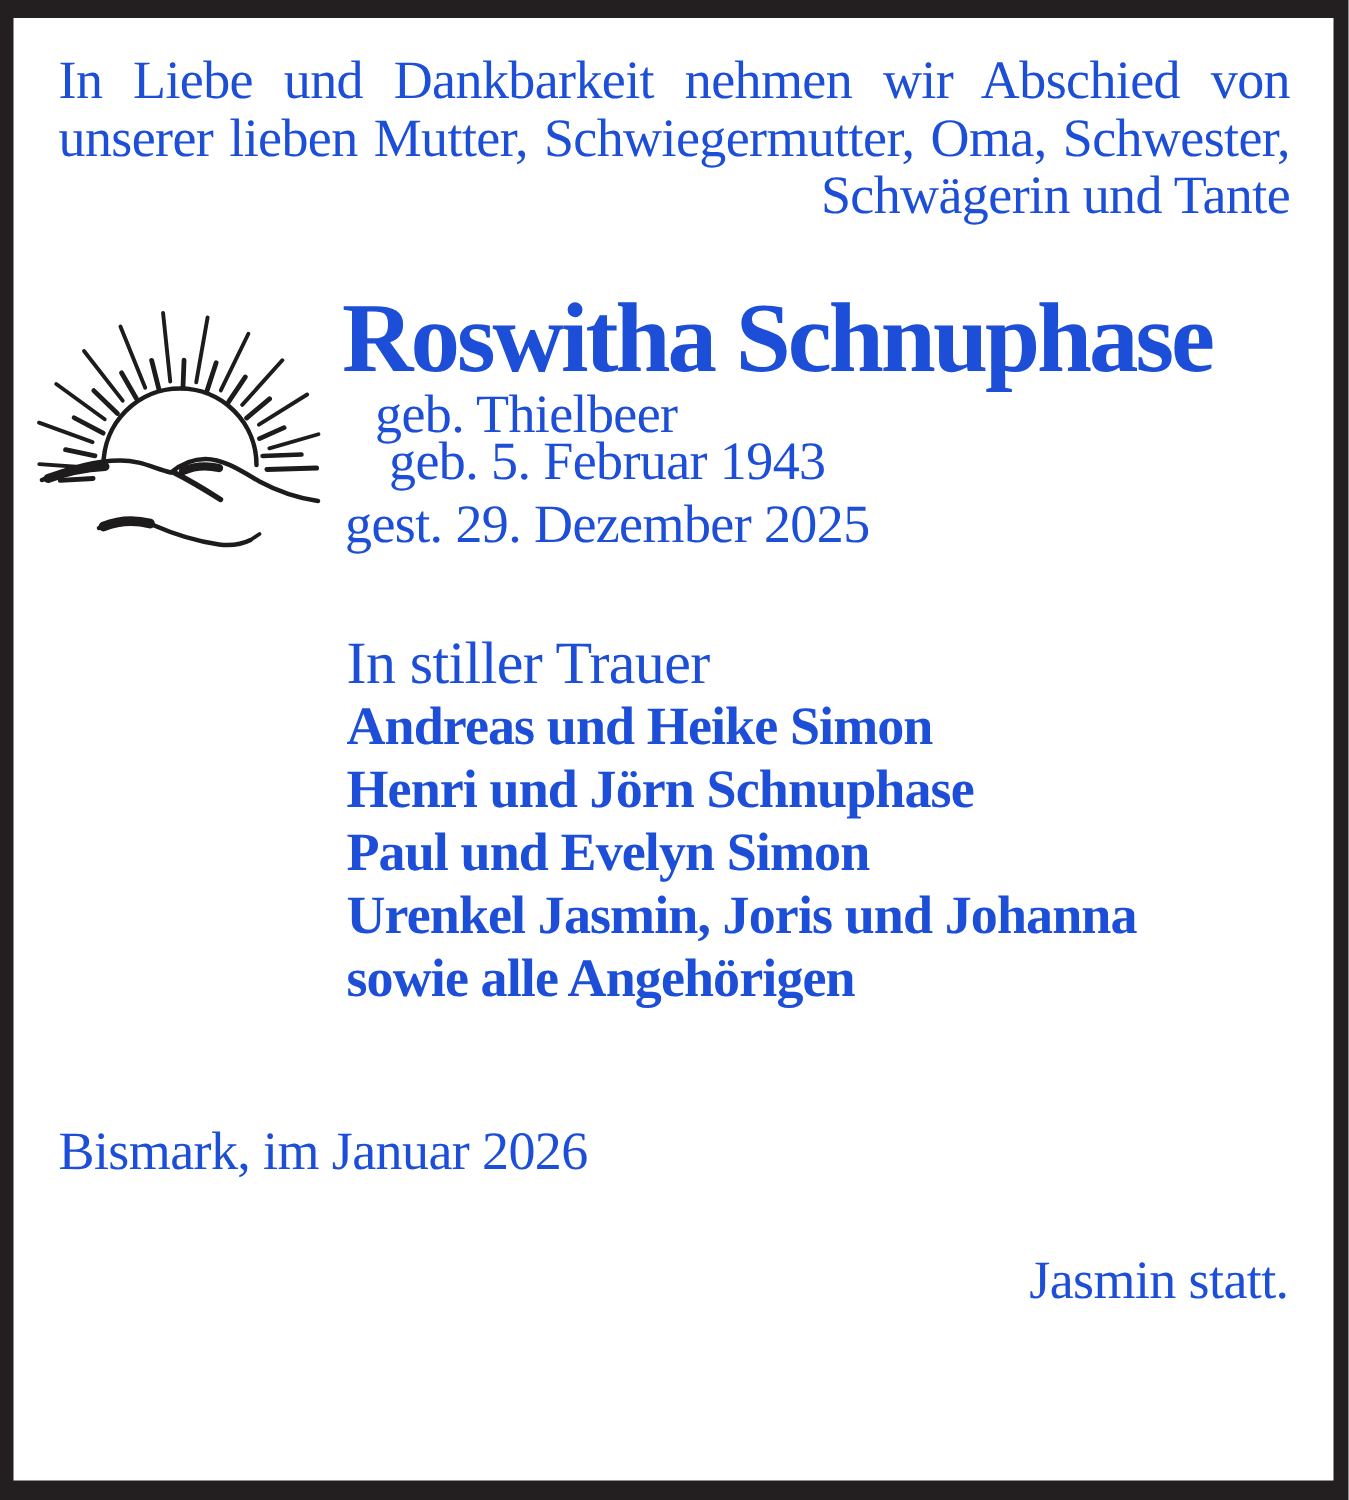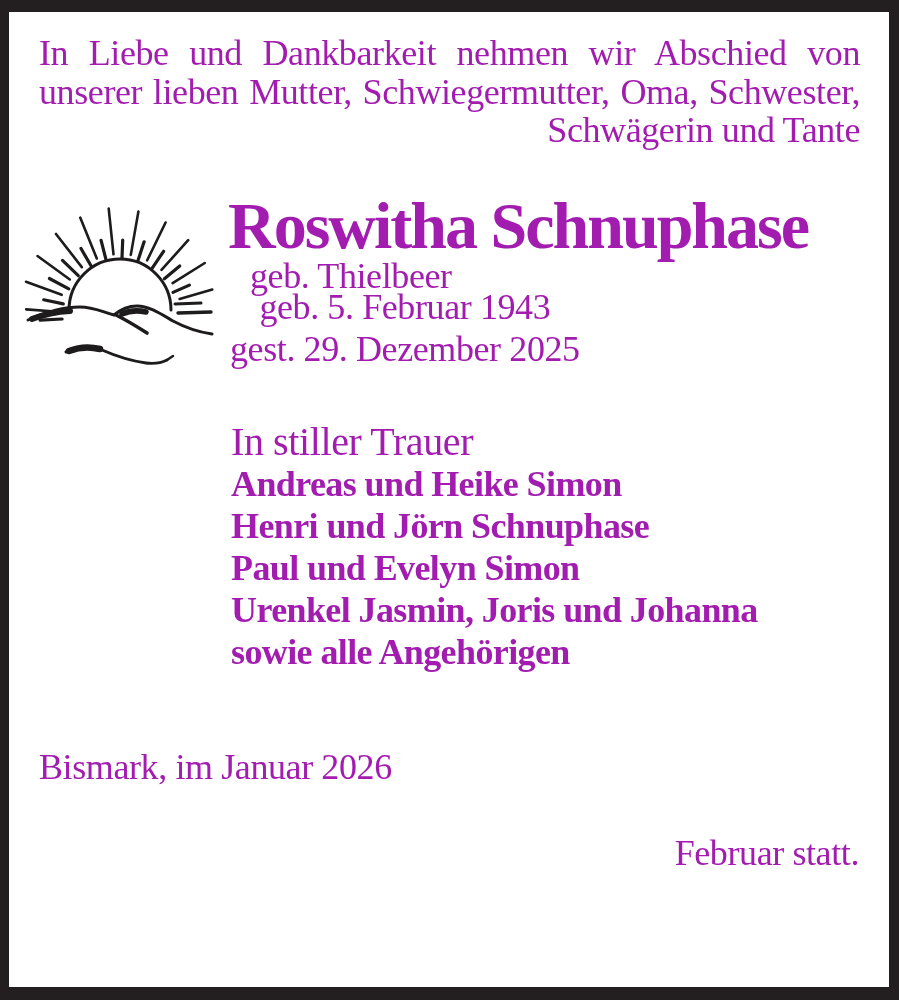--- a/index.html
+++ b/index.html
@@ -17,21 +17,21 @@
   }
   .frame{
     position:absolute;inset:0;
     border-top:12px solid #231f20;
     border-bottom:13px solid #231f20;
     border-left:9px solid #231f20;
     border-right:10px solid #231f20;
     pointer-events:none;
     box-sizing:border-box;
   }
-  .txt{position:absolute;color:#a21caf;}
+  .txt{position:absolute;color:#1d4ed8;}
   .opening{
     left:39px;right:39px;top:34px;
     font-size:36px;line-height:38.5px;
     letter-spacing:-0.4px;
   }
   .jline{text-align:justify;text-align-last:justify;}
   .nline{text-align:right;}
   .sun{
     position:absolute;left:20px;top:192px;
     width:210px;height:185px;
@@ -139,17 +139,17 @@
     <div>Andreas und Heike Simon</div>
     <div>Henri und Jörn Schnuphase</div>
     <div>Paul und Evelyn Simon</div>
     <div>Urenkel Jasmin, Joris und Johanna</div>
     <div>sowie alle Angehörigen</div>
   </div>
 
   <div class="txt placedate">Bismark, im Januar 2026</div>
 
   <div class="txt closing">
-    <div class="nline">Februar statt.</div>
+    <div class="nline">Jasmin statt.</div>
   </div>
 
   <div class="frame"></div>
 </div>
 
 </body></html>

